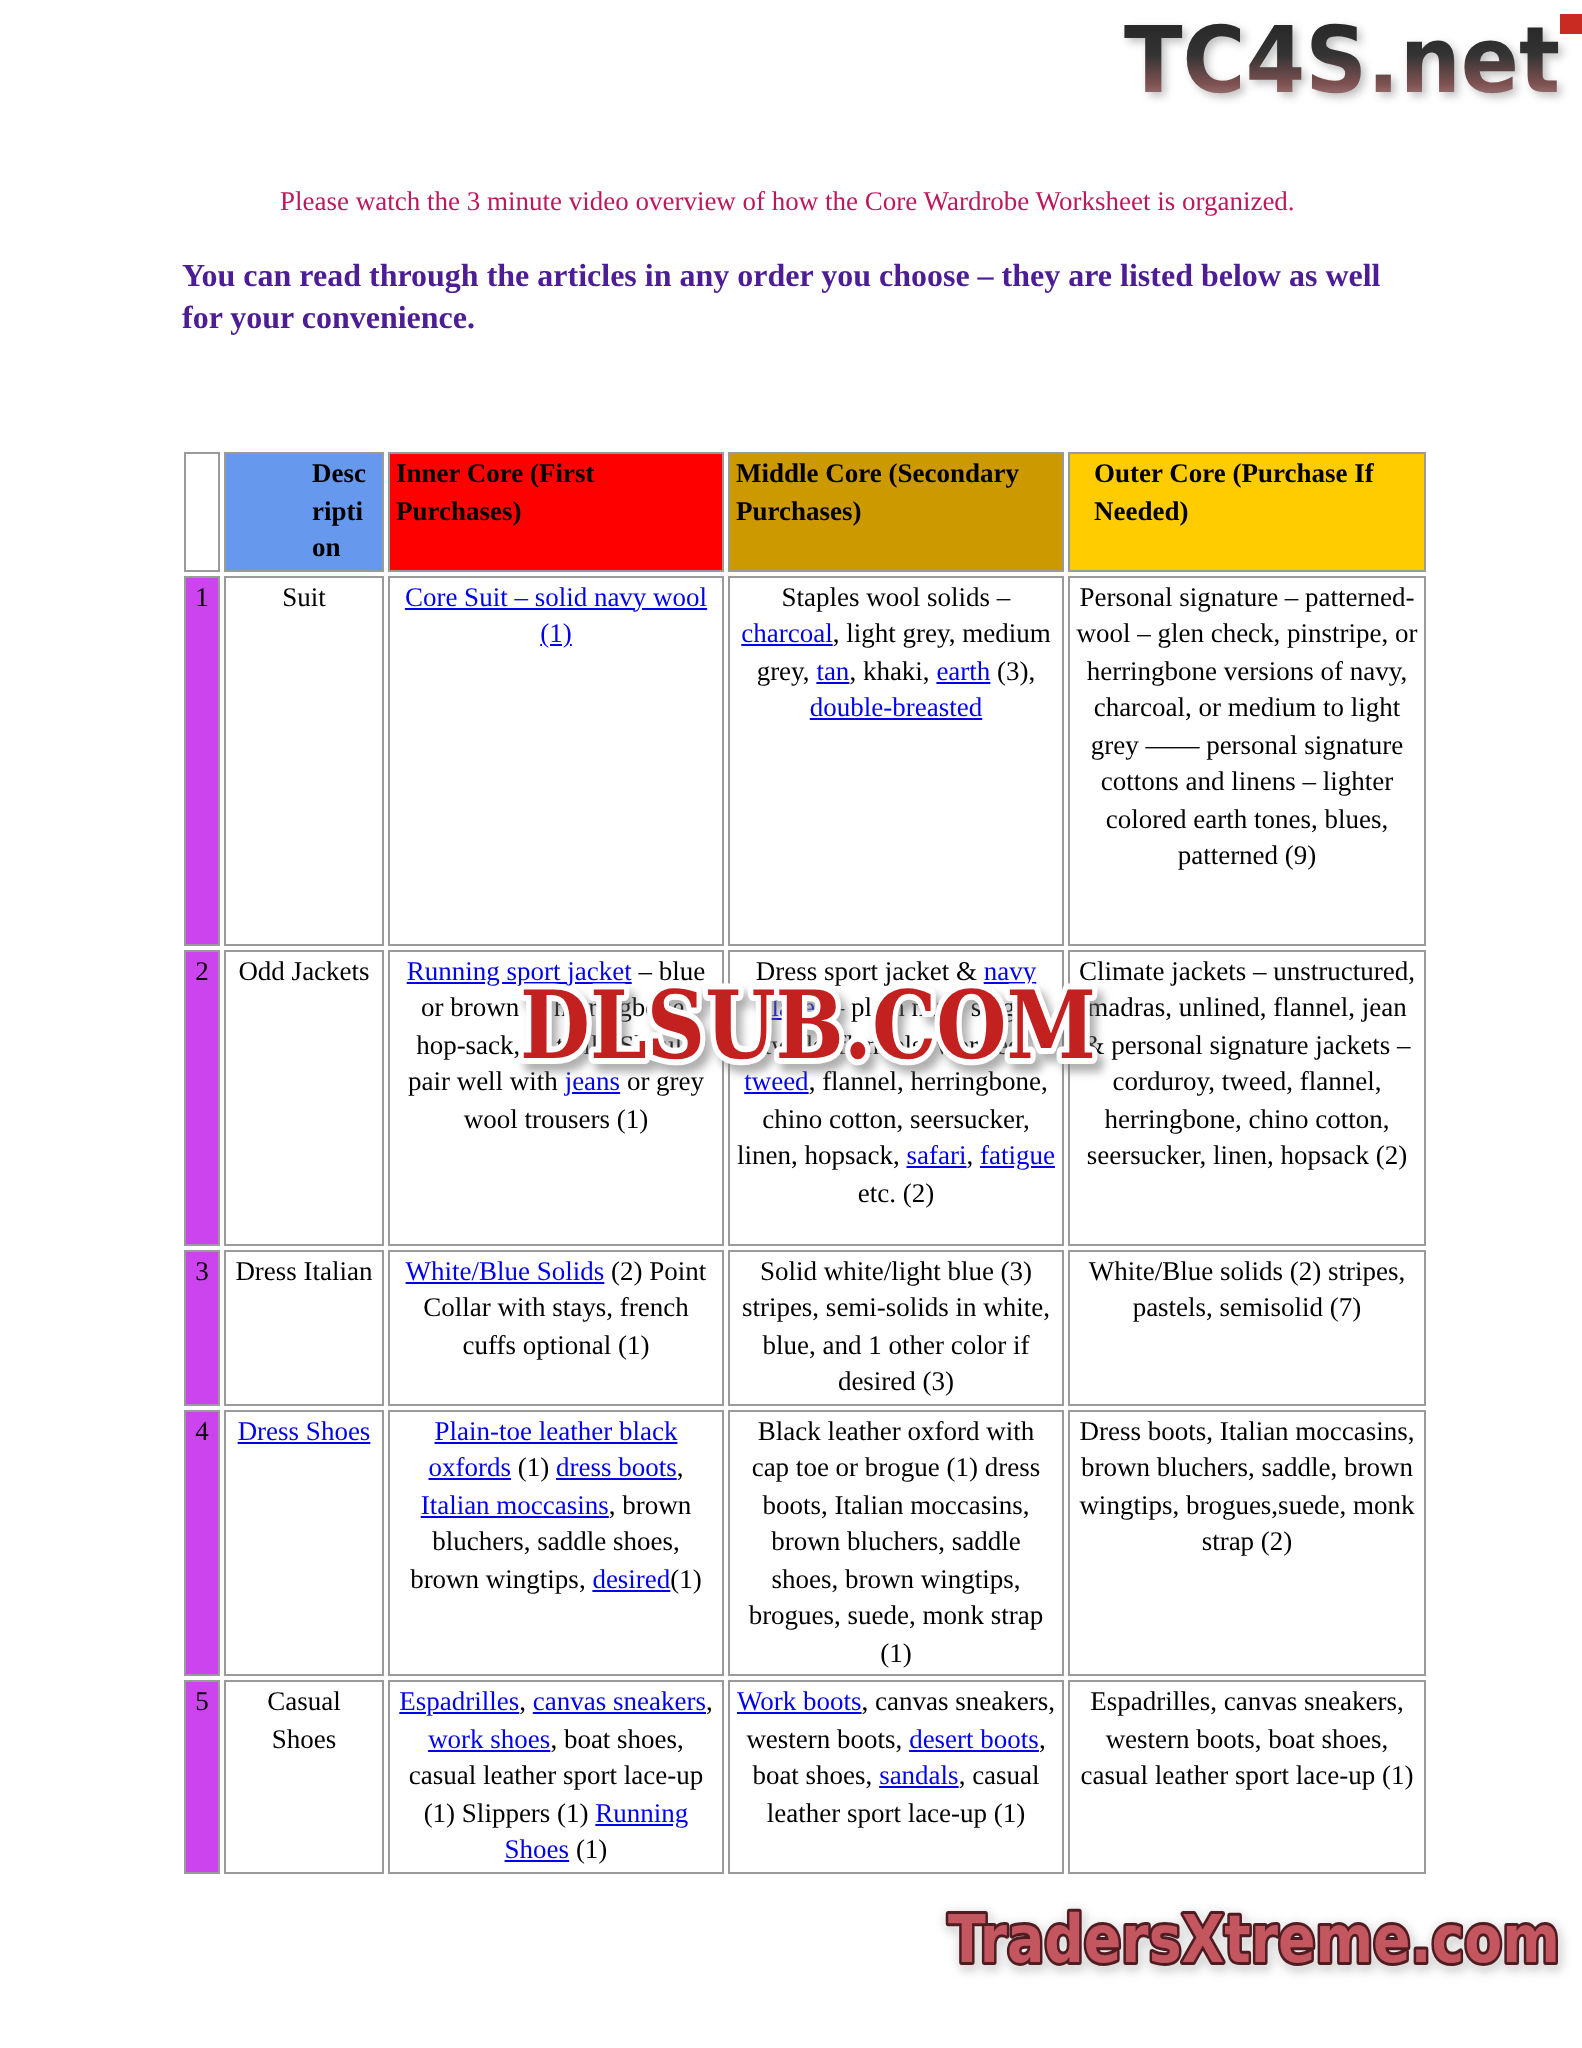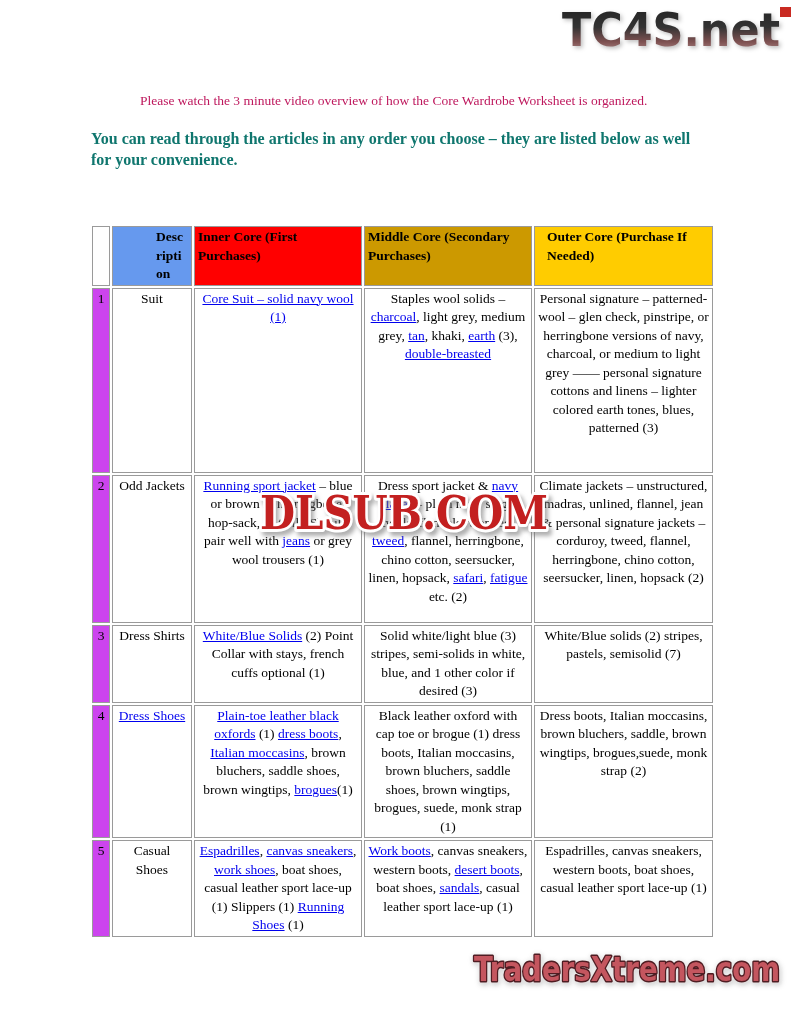--- a/index.html
+++ b/index.html
@@ -6,21 +6,21 @@
   body{
     width:791px;height:1024px;background:#ffffff;position:relative;
     font-family:"Liberation Serif","DejaVu Serif",serif;color:#000;
     overflow:hidden;
   }
   
   .tc4s{position:absolute;top:2px;right:4px;filter:drop-shadow(2px 2px 2px rgba(0,0,0,.25));text-align:center;}
   .corner-dot{position:absolute;top:7px;right:0px;width:11px;height:10px;background:#c92a22;}
   
   .intro{position:absolute;left:92px;top:93px;width:640px;font-size:13.5px;color:#be185d;margin-left:48px;}
-  .note{position:absolute;left:91px;top:128px;width:614px;font-size:16px;font-weight:bold;line-height:1.32;color:#0f766e;}
+  .note{position:absolute;left:91px;top:128px;width:614px;font-size:16px;font-weight:bold;line-height:1.32;color:#4c1d95;}
   
   .tblwrap{position:absolute;left:90px;top:224px;}
   table{border-collapse:separate;border-spacing:2px;table-layout:fixed;width:613px;}
   td,th{border:1px solid #9a9a9a;vertical-align:top;padding:1px 3px;
         font-size:13.5px;line-height:18.5px;word-wrap:break-word;text-align:center;}
   th{font-weight:bold;text-align:left;}
   col.c-num{width:18px;}
   col.c-desc{width:80px;}
   col.c-inner{width:168px;}
   col.c-middle{width:168px;}
@@ -83,40 +83,40 @@
         <th class="th-middle">Middle Core (Secondary Purchases)</th>
         <th class="th-outer">Outer Core (Purchase If Needed)</th>
       </tr>
     </thead>
     <tbody>
         <tr>
           <td class="num">1</td>
           <td>Suit</td>
           <td><a href="#">Core Suit – solid navy wool (1)</a></td>
           <td>Staples wool solids – <a href="#">charcoal</a>, light grey, medium grey, <a href="#">tan</a>, khaki, <a href="#">earth</a> (3), <a href="#">double-breasted</a></td>
-          <td>Personal signature – patterned-wool – glen check, pinstripe, or herringbone versions of navy, charcoal, or medium to light grey —— personal signature cottons and linens – lighter colored earth tones, blues, patterned (3)</td>
+          <td>Personal signature – patterned-wool – glen check, pinstripe, or herringbone versions of navy, charcoal, or medium to light grey —— personal signature cottons and linens – lighter colored earth tones, blues, patterned (9)</td>
         </tr>
         <tr>
           <td class="num">2</td>
           <td>Odd Jackets</td>
           <td><a href="#">Running sport jacket</a> – blue or brown in herringbone, hop-sack, or twill. Should pair well with <a href="#">jeans</a> or grey wool trousers (1)</td>
           <td>Dress sport jacket &amp; <a href="#">navy blazer</a> – plain navy serge, twills, flannels, worsted, <a href="#">tweed</a>, flannel, herringbone, chino cotton, seersucker, linen, hopsack, <a href="#">safari</a>, <a href="#">fatigue</a> etc. (2)</td>
           <td>Climate jackets – unstructured, madras, unlined, flannel, jean &amp; personal signature jackets – corduroy, tweed, flannel, herringbone, chino cotton, seersucker, linen, hopsack (2)</td>
         </tr>
         <tr>
           <td class="num">3</td>
-          <td>Dress Shirts</td>
+          <td>Dress Italian</td>
           <td><a href="#">White/Blue Solids</a> (2) Point Collar with stays, french cuffs optional (1)</td>
           <td>Solid white/light blue (3) stripes, semi-solids in white, blue, and 1 other color if desired (3)</td>
           <td>White/Blue solids (2) stripes, pastels, semisolid (7)</td>
         </tr>
         <tr>
           <td class="num">4</td>
           <td><a href="#">Dress Shoes</a></td>
-          <td><a href="#">Plain-toe leather black oxfords</a> (1) <a href="#">dress boots</a>, <a href="#">Italian moccasins</a>, brown bluchers, saddle shoes, brown wingtips, <a href="#">brogues</a>(1)</td>
+          <td><a href="#">Plain-toe leather black oxfords</a> (1) <a href="#">dress boots</a>, <a href="#">Italian moccasins</a>, brown bluchers, saddle shoes, brown wingtips, <a href="#">desired</a>(1)</td>
           <td>Black leather oxford with cap toe or brogue (1) dress boots, Italian moccasins, brown bluchers, saddle shoes, brown wingtips, brogues, suede, monk strap (1)</td>
           <td>Dress boots, Italian moccasins, brown bluchers, saddle, brown wingtips, brogues,suede, monk strap (2)</td>
         </tr>
         <tr>
           <td class="num">5</td>
           <td>Casual Shoes</td>
           <td><a href="#">Espadrilles</a>, <a href="#">canvas sneakers</a>, <a href="#">work shoes</a>, boat shoes, casual leather sport lace-up (1) Slippers (1) <a href="#">Running Shoes</a> (1)</td>
           <td><a href="#">Work boots</a>, canvas sneakers, western boots, <a href="#">desert boots</a>, boat shoes, <a href="#">sandals</a>, casual leather sport lace-up (1)</td>
           <td>Espadrilles, canvas sneakers, western boots, boat shoes, casual leather sport lace-up (1)</td>
         </tr>

